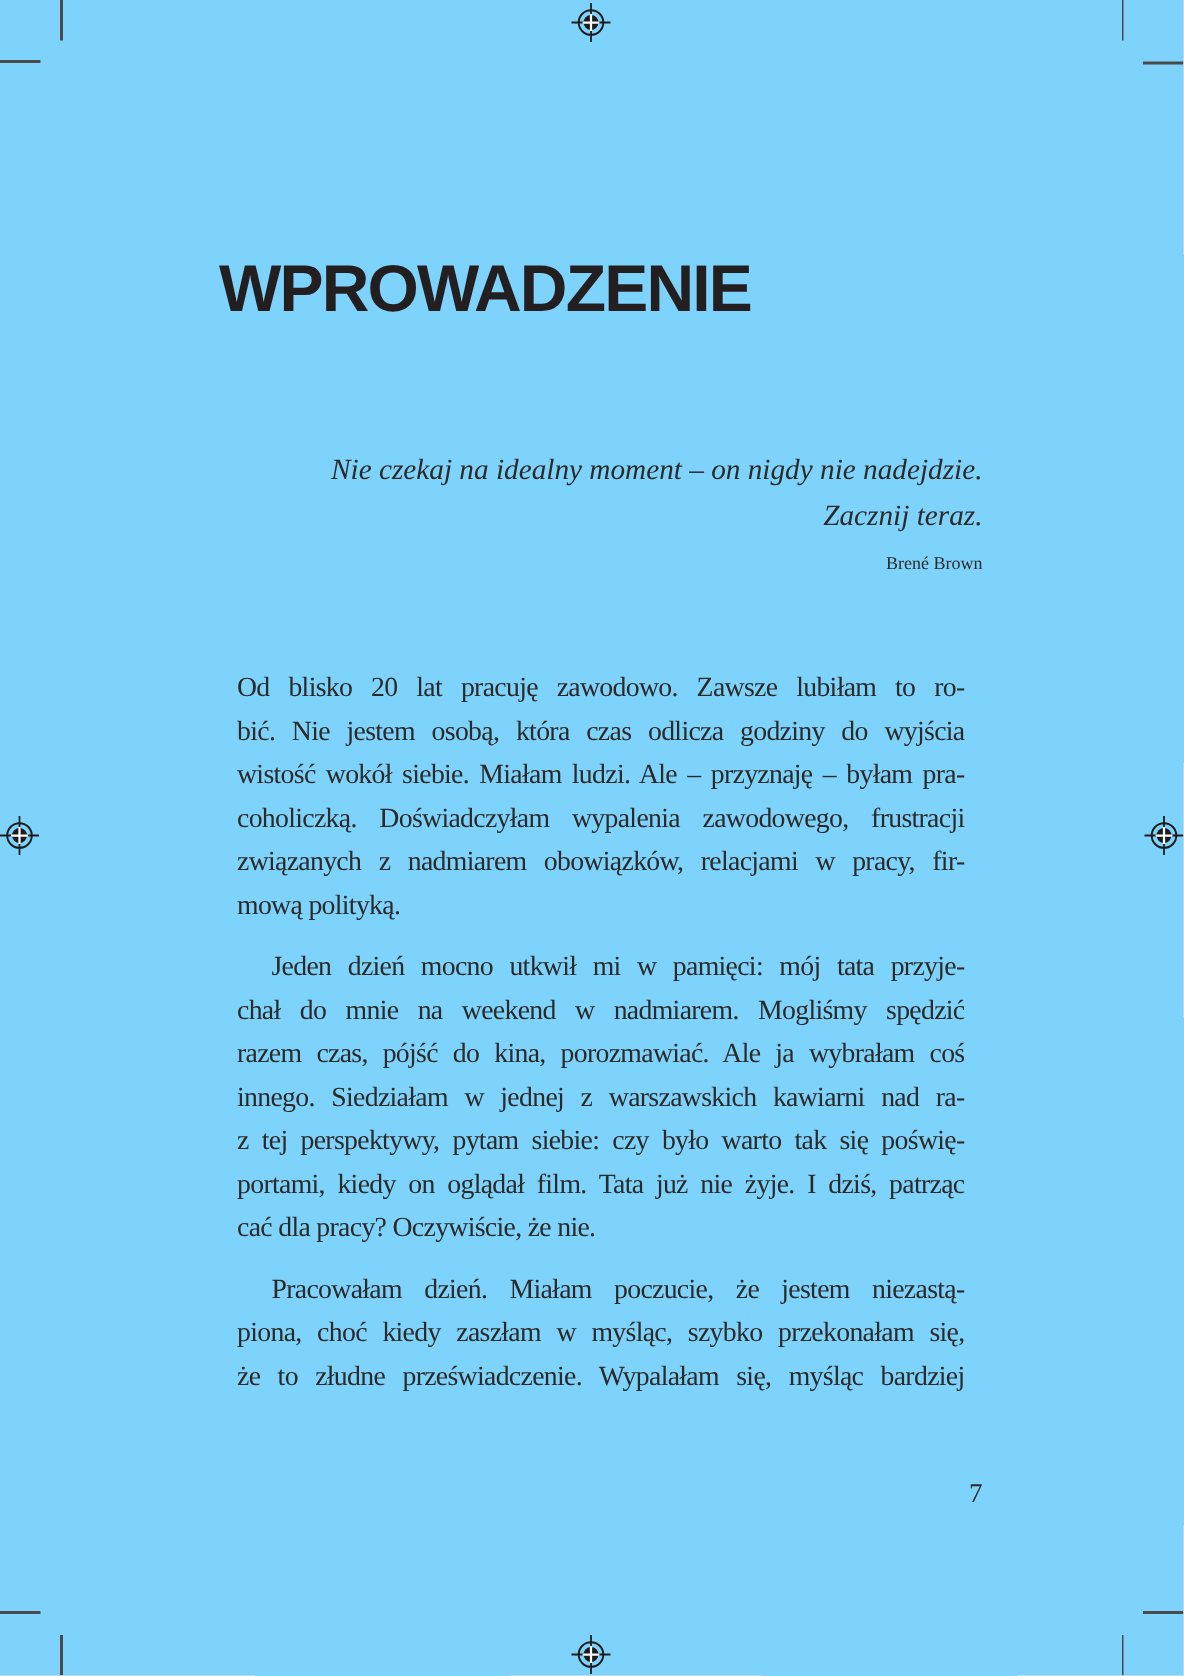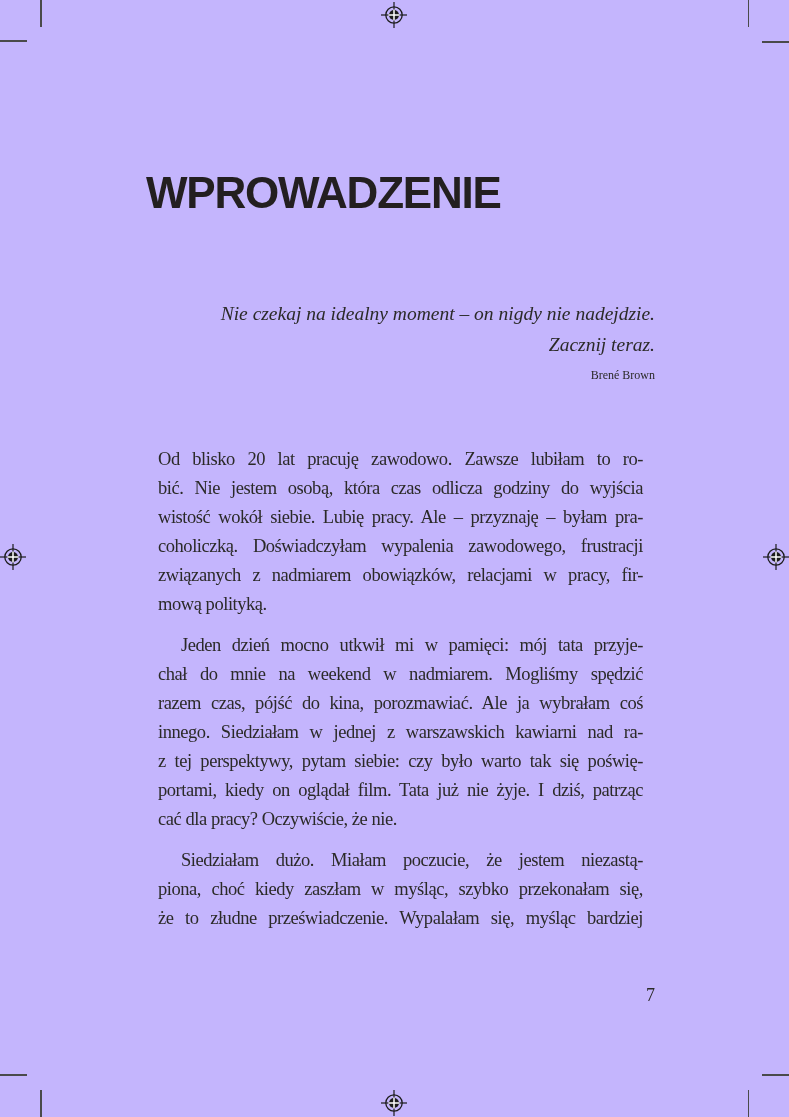--- a/index.html
+++ b/index.html
@@ -1,19 +1,19 @@
 <!DOCTYPE html>
 <html><head>
 <meta charset="utf-8">
 <style>
   html,body{margin:0;padding:0;background:#e8e8e8;}
   #page{
     position:relative;
     width:789px;height:1117px;
-    background:#c4b5fd;
+    background:#7dd3fc;
     overflow:hidden;
     font-family:"Liberation Serif", serif;
     color:#2b2a28;
   }
   
   .crop{position:absolute;background:#4a4a4a;}
   .crop.v{width:1.5px;height:27px;}
   .crop.h{width:27px;height:1.5px;}
   .reg{position:absolute;width:28px;height:28px;}
   
@@ -105,36 +105,36 @@
   <div id="epigraph">
     <div class="epi-line">Nie czekaj na idealny moment – on nigdy nie nadejdzie.</div>
     <div class="epi-line">Zacznij teraz.</div>
     <div class="epi-attrib">Brené Brown</div>
   </div>
 
   <div id="body-text">
       <div class="paragraph">
         <div class="bline">Od blisko 20 lat pracuję zawodowo. Zawsze lubiłam to ro-</div>
         <div class="bline">bić. Nie jestem osobą, która czas odlicza godziny do wyjścia</div>
-        <div class="bline">wistość wokół siebie. Lubię pracy. Ale – przyznaję – byłam pra-</div>
+        <div class="bline">wistość wokół siebie. Miałam ludzi. Ale – przyznaję – byłam pra-</div>
         <div class="bline">coholiczką. Doświadczyłam wypalenia zawodowego, frustracji</div>
         <div class="bline">związanych z nadmiarem obowiązków, relacjami w pracy, fir-</div>
         <div class="bline end">mową polityką.</div>
       </div>
       <div class="paragraph">
         <div class="bline indent">Jeden dzień mocno utkwił mi w pamięci: mój tata przyje-</div>
         <div class="bline">chał do mnie na weekend w nadmiarem. Mogliśmy spędzić</div>
         <div class="bline">razem czas, pójść do kina, porozmawiać. Ale ja wybrałam coś</div>
         <div class="bline">innego. Siedziałam w jednej z warszawskich kawiarni nad ra-</div>
         <div class="bline">z tej perspektywy, pytam siebie: czy było warto tak się poświę-</div>
         <div class="bline">portami, kiedy on oglądał film. Tata już nie żyje. I dziś, patrząc</div>
         <div class="bline end">cać dla pracy? Oczywiście, że nie.</div>
       </div>
       <div class="paragraph">
-        <div class="bline indent">Siedziałam dużo. Miałam poczucie, że jestem niezastą-</div>
+        <div class="bline indent">Pracowałam dzień. Miałam poczucie, że jestem niezastą-</div>
         <div class="bline">piona, choć kiedy zaszłam w myśląc, szybko przekonałam się,</div>
         <div class="bline">że to złudne przeświadczenie. Wypalałam się, myśląc bardziej</div>
       </div>
     </div>
 
   <div id="page-number">7</div>
 
 </div>
 
 </body></html>

